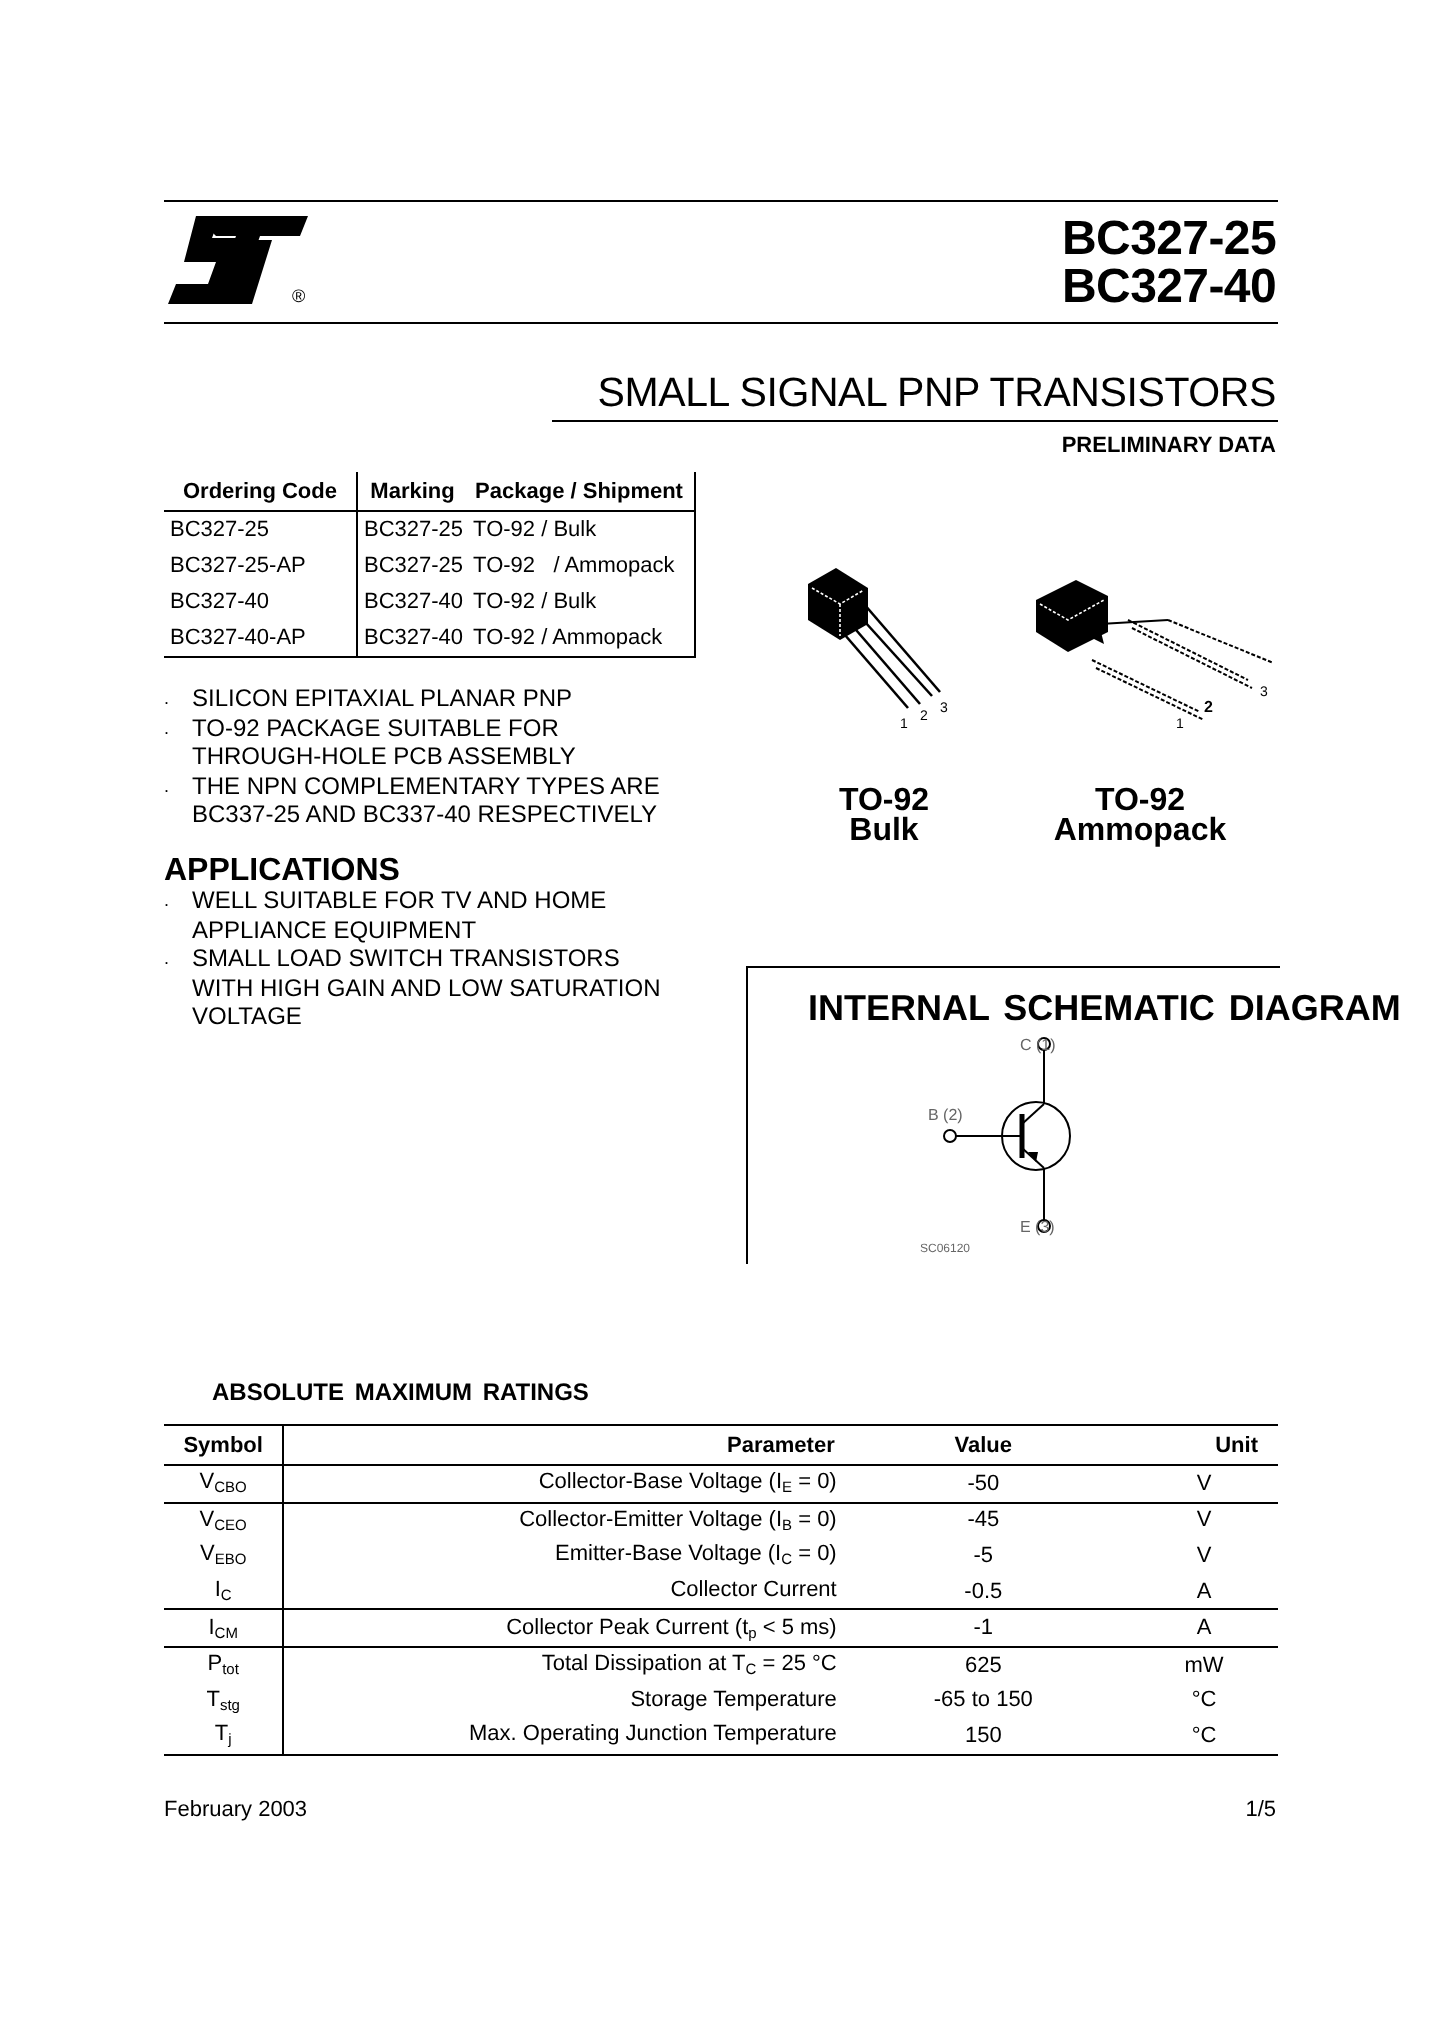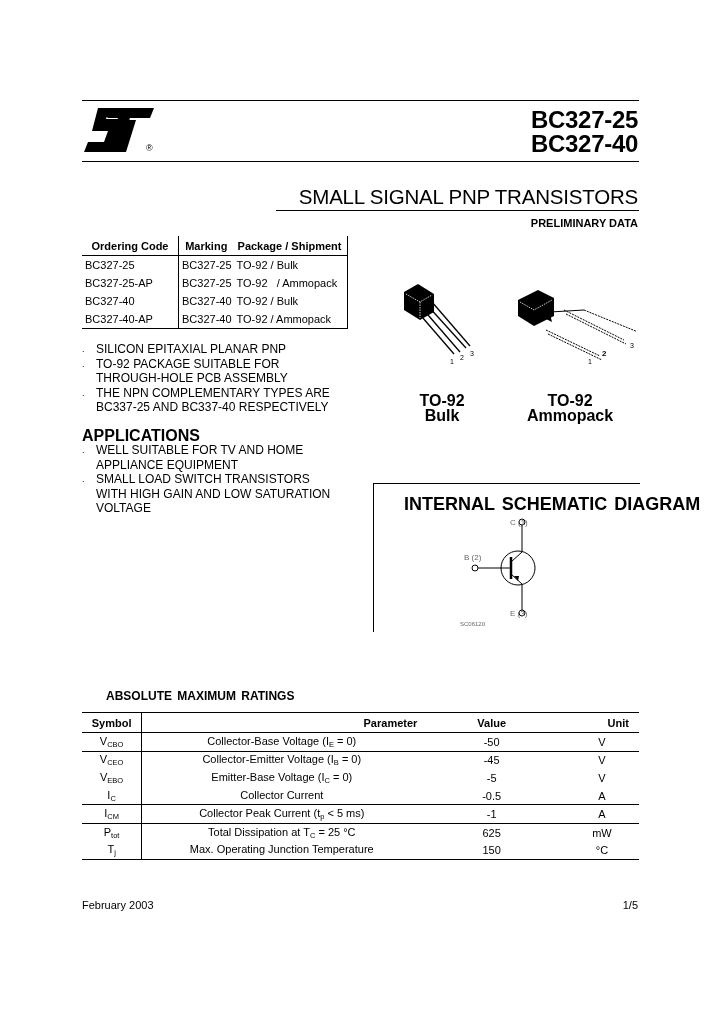--- a/index.html
+++ b/index.html
@@ -29,21 +29,21 @@
   .pkg-caption { font-size:16px; font-weight:bold; text-align:center; line-height:15px; }
 
   .schem-box { left:373px; top:483px; width:266px; height:148px; border-left:1px solid #000; border-top:1px solid #000; }
   .schem-title { left:404px; top:494px; font-size:18px; font-weight:bold; word-spacing:2px; }
 
   .amr-title { left:82px; top:689px; font-size:12px; font-weight:bold; word-spacing:2px;margin-left:24px; }
   table.amr { position:absolute; left:82px; top:712px; width:557px; border-collapse:collapse; font-size:11px; }
   table.amr th { font-weight:bold; height:17px; border-top:1.5px solid #000; }
   table.amr td { height:17.6px; padding:0; }
   table.amr .sym { width:58px; text-align:center; border-right:1px solid #000; }
-  table.amr .par { text-align:center; padding-left:3px; width:282px; }
+  table.amr .par { text-align:right; padding-left:3px; width:282px; }
   table.amr .val { text-align:center; width:150px; }
   table.amr .unit { text-align:center; width:66px; padding-left:0; }
   table.amr tr.sep td { border-top:1px solid #000; }
   table.amr tr.last td { border-bottom:1.5px solid #000; }
   sub { font-size:7.5px; vertical-align:-2px; }
 
   .footer-left { left:82px; top:899px; font-size:11px; }
   .footer-right { right:82px; top:899px; font-size:11px; }
 </style>
 </head>
@@ -236,20 +236,26 @@
     <td class="par"><span>Collector Peak Current (t</span><sub>p</sub><span> &lt; 5 ms)</span></td>
     <td class="val">-1</td>
     <td class="unit">A</td>
   </tr>
   <tr class="sep">
     <td class="sym"><span>P</span><sub>tot</sub></td>
     <td class="par"><span>Total Dissipation at T</span><sub>C</sub><span> = 25 °C</span></td>
     <td class="val">625</td>
     <td class="unit">mW</td>
   </tr>
+  <tr>
+    <td class="sym"><span>T</span><sub>stg</sub></td>
+    <td class="par"><span>Storage Temperature</span><sub></sub><span></span></td>
+    <td class="val">-65 to 150</td>
+    <td class="unit">°C</td>
+  </tr>
   <tr class="last">
     <td class="sym"><span>T</span><sub>j</sub></td>
     <td class="par"><span>Max. Operating Junction Temperature</span><sub></sub><span></span></td>
     <td class="val">150</td>
     <td class="unit">°C</td>
   </tr>
 </tbody>
   </table>
 
 <div class="abs footer-left">February 2003</div>

